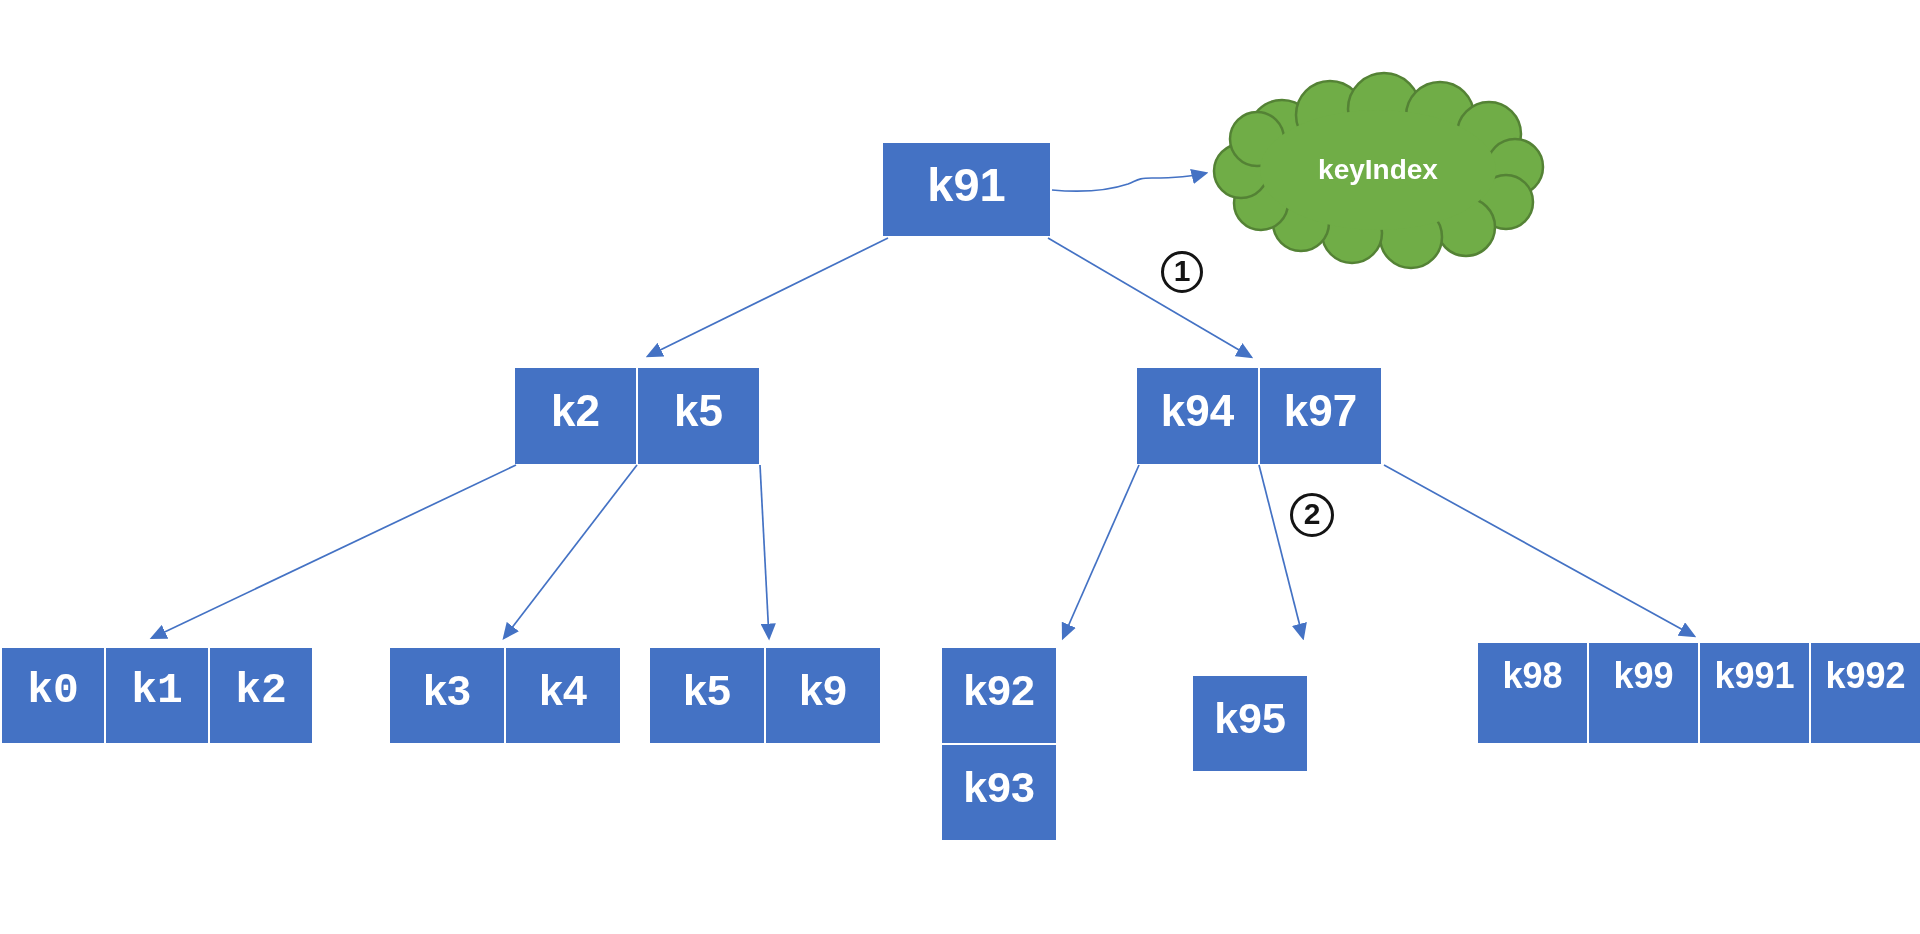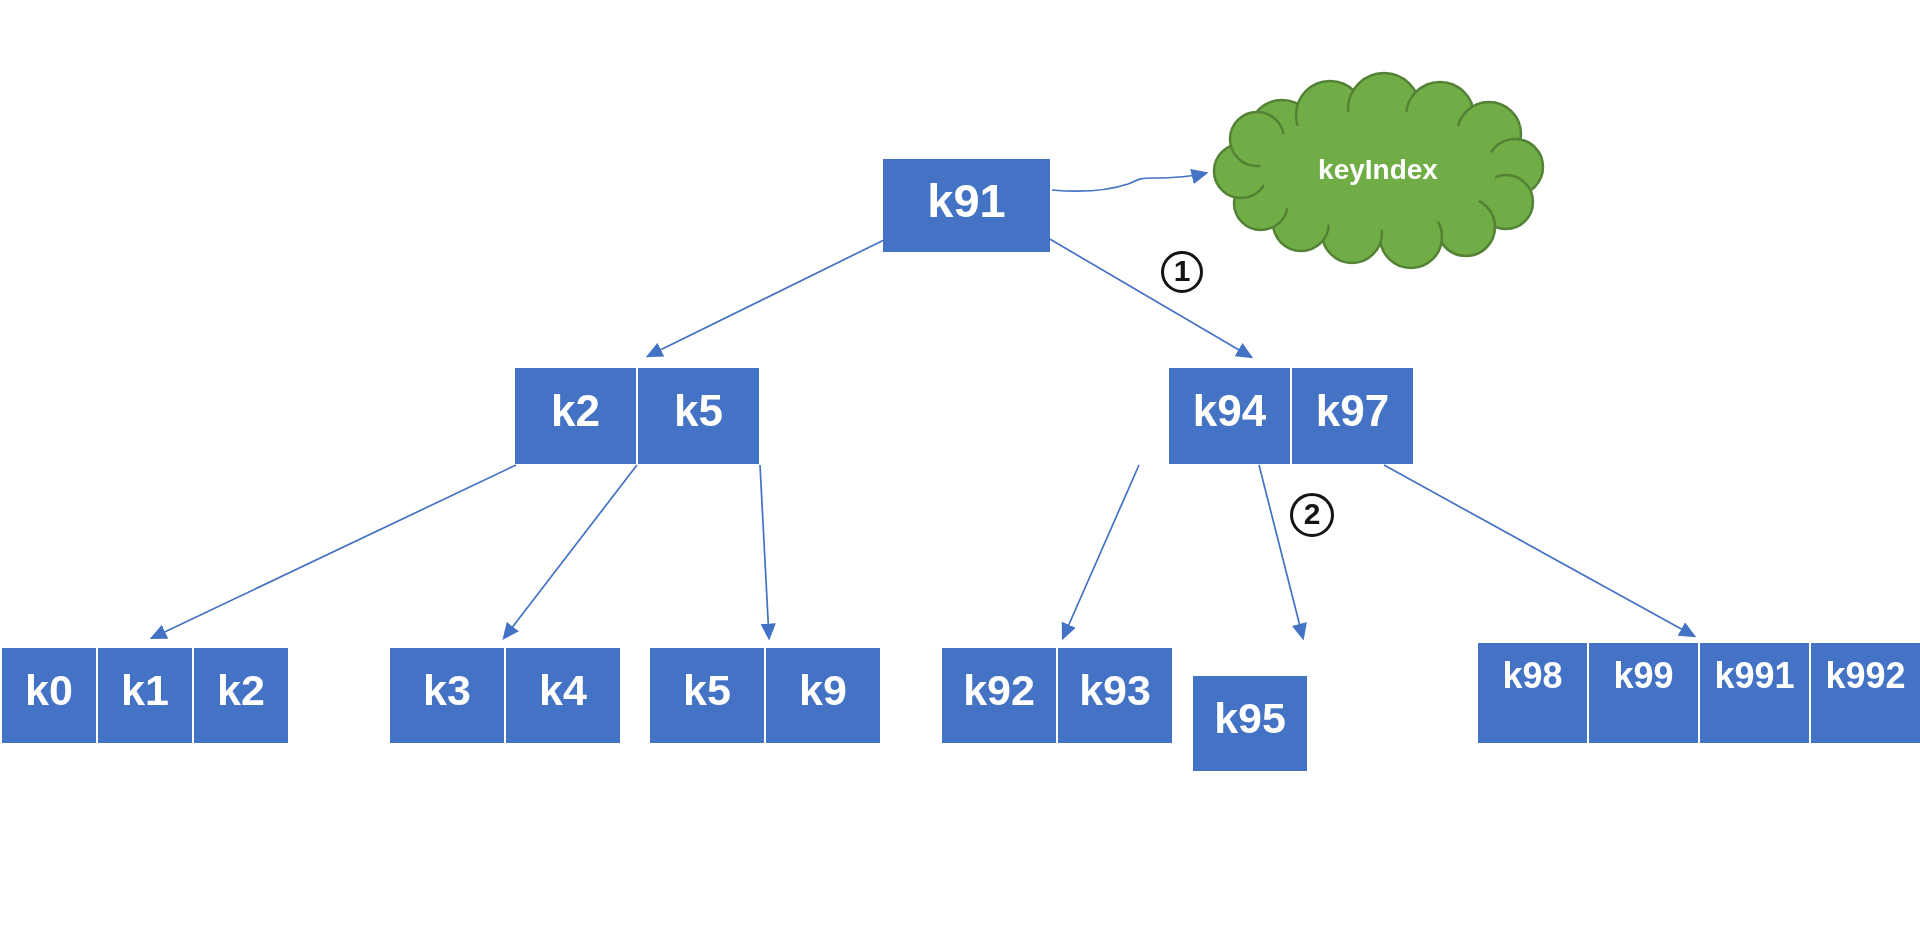--- a/index.html
+++ b/index.html
@@ -8,33 +8,33 @@
     font-family:"Liberation Sans","DejaVu Sans",sans-serif;
   }
   .canvas{position:absolute;inset:0;width:1920px;height:934px;}
   svg.connectors{position:absolute;left:0;top:0;z-index:1;pointer-events:none;}
   .node{position:absolute;display:flex;gap:2px;z-index:2;}
   .cell{
     background:#4472C4;color:#ffffff;display:flex;align-items:center;justify-content:center;
     font-weight:bold;box-sizing:border-box;padding-bottom:10px;
   }
   
-  .node-root{left:883px;top:143px;margin-top:16px;}
+  .node-root{left:883px;top:143px;}
   .node-root .cell{width:167px;height:93px;font-size:47px;}
   
   .node-internal .cell{width:121px;height:96px;font-size:44px;}
   .node-int-left{left:515px;top:368px;}
-  .node-int-right{left:1137px;top:368px;margin-left:32px;}
+  .node-int-right{left:1137px;top:368px;}
   
   .node-leaf .cell{width:114px;height:95px;font-size:43px;}
   .node-leaf1{left:2px;top:648px;}
-  .node-leaf1 .cell{width:94px;}
+  .node-leaf1 .cell{width:102px;font-family:Liberation Mono, monospace;}
   .node-leaf2{left:382px;top:648px;padding-left:8px;}
   .node-leaf3{left:650px;top:648px;}
-  .node-leaf4{left:942px;top:648px;}
+  .node-leaf4{left:942px;top:648px;flex-direction:column;}
   .node-leaf5{left:1193px;top:648px;margin-top:28px;}
   .node-leaf6{left:1478px;top:643px;border-radius:19px;}
   .node-leaf6 .cell{width:109px;height:100px;font-size:36px;align-items:flex-start;padding-top:12px;padding-bottom:0;}
   
   .cloud-label{
     position:absolute;left:1268px;top:154px;width:220px;z-index:3;
     text-align:center;color:#ffffff;font-size:28px;font-weight:700;
   }
   
   .step-circle{

